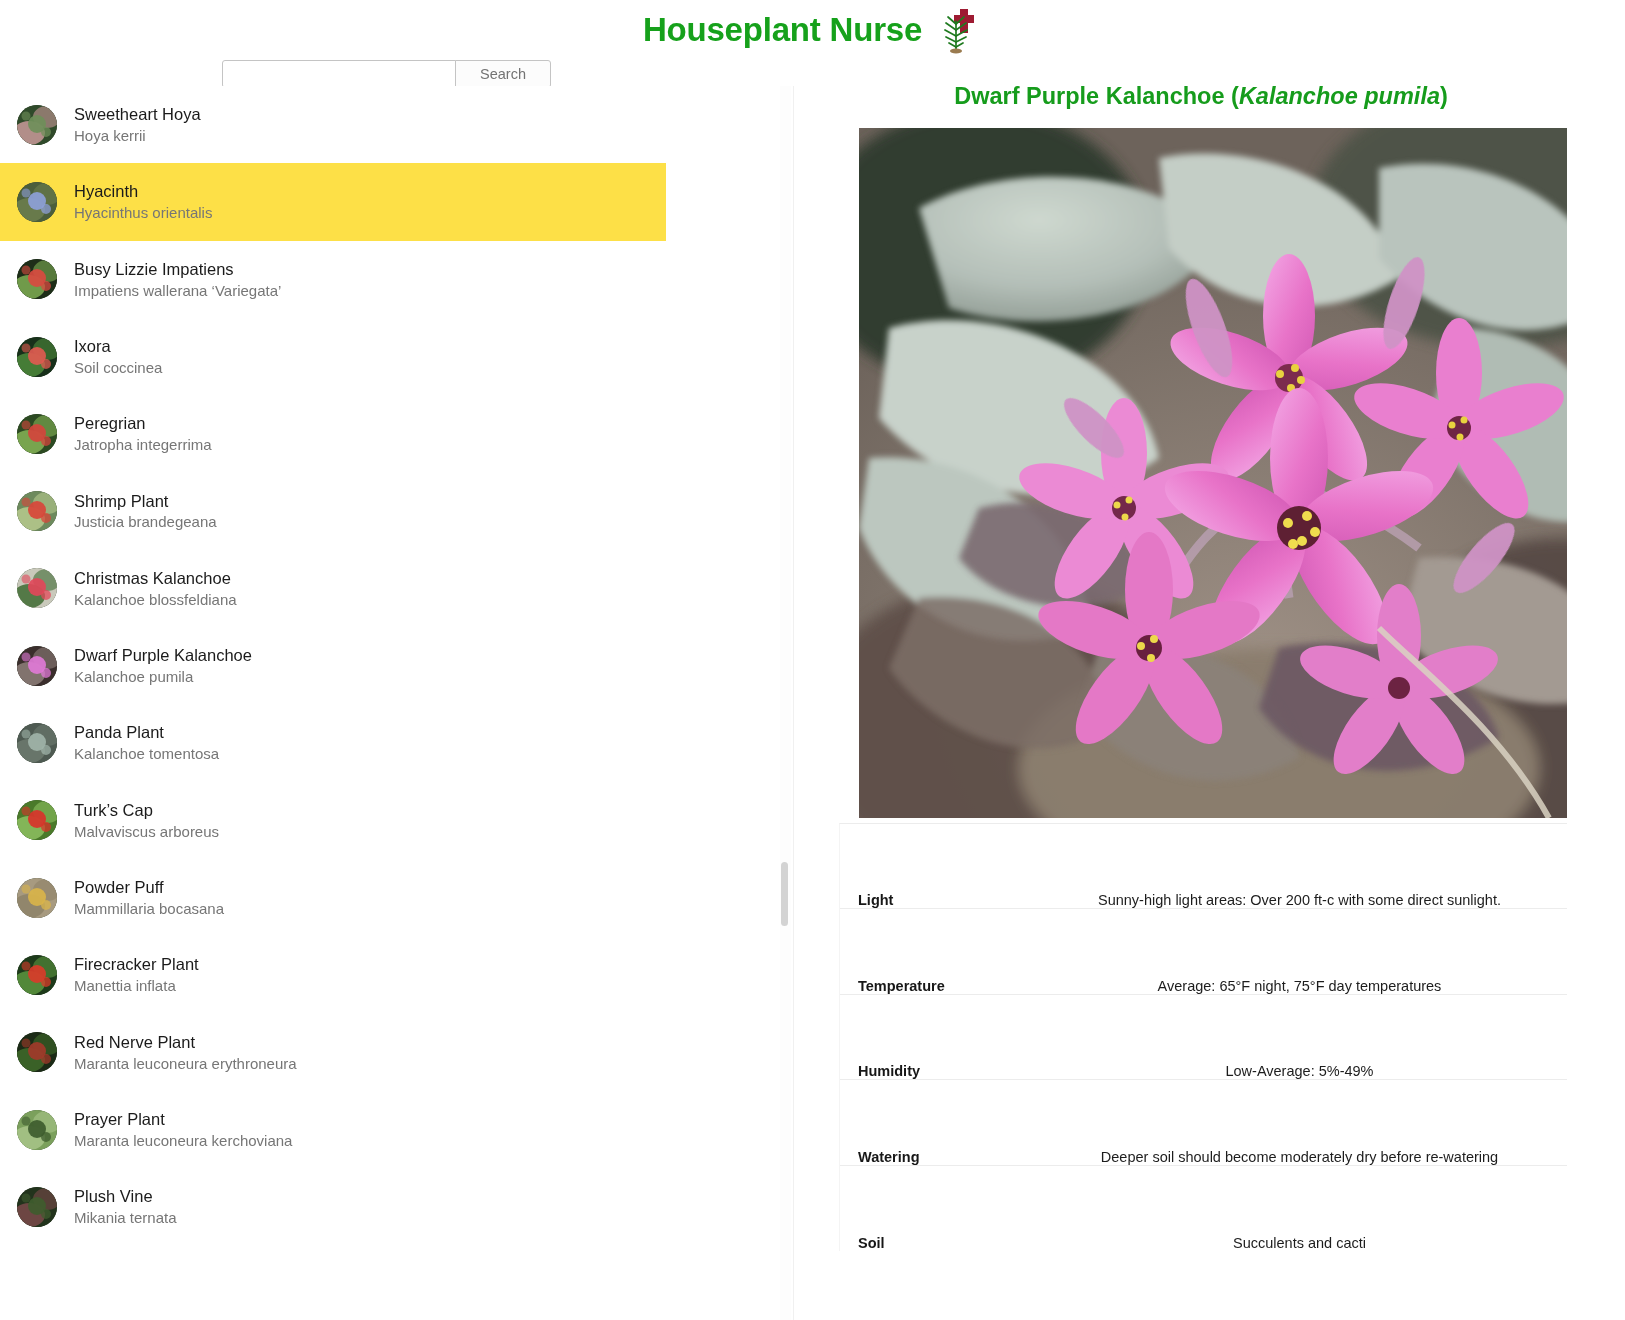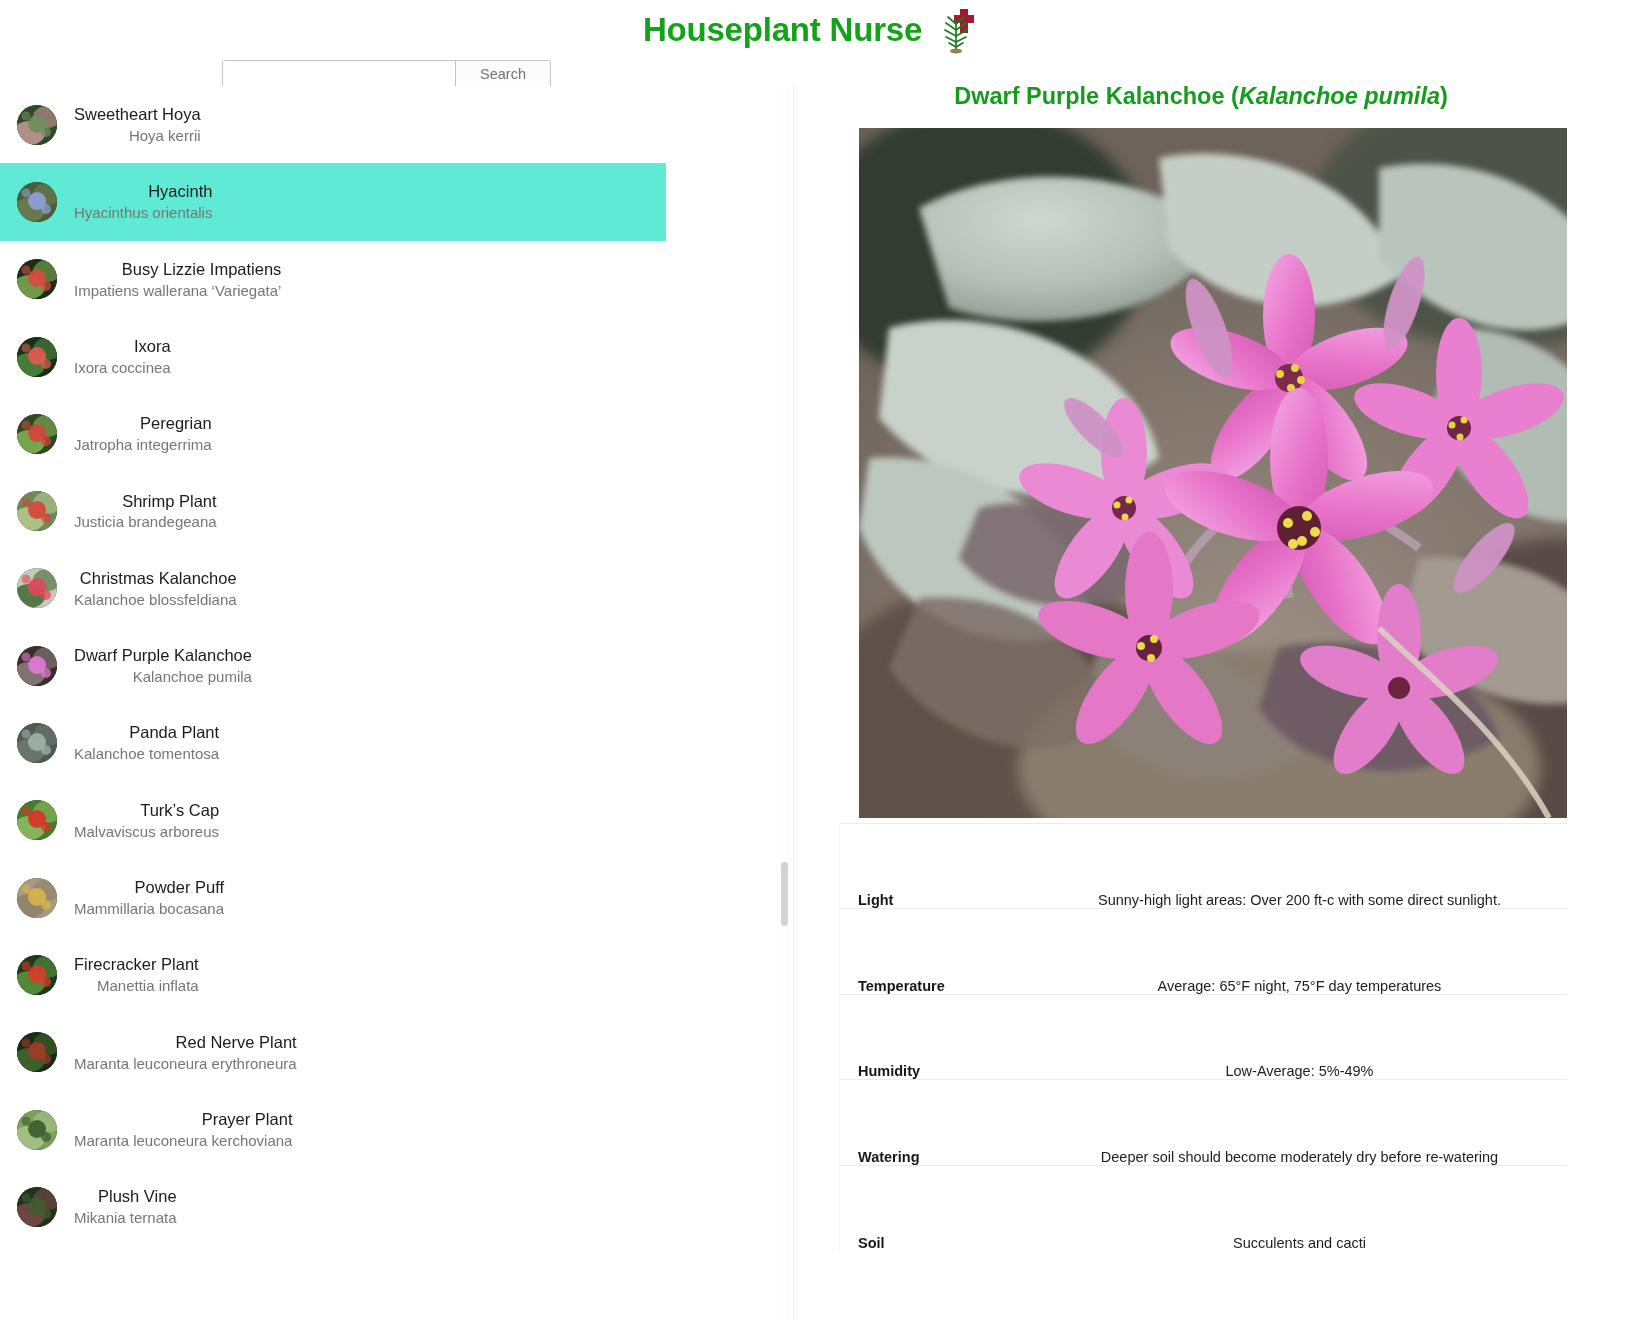--- a/index.html
+++ b/index.html
@@ -48,29 +48,29 @@
     cursor: pointer; line-height: 26px;
   }
 
   
   .list-panel {
     position: absolute; left: 0; top: 86px;
     width: 794px; height: 1234px;
     border-right: 1px solid #f0f0f0;
     overflow: hidden;
   }
-  .list-inner { width: 666px; text-align: right; }
+  .list-inner { width: 666px; }
   .plant-row {
     position: relative;
     display: flex; align-items: center; gap: 17px;
     height: 77.3px; padding-left: 17px; padding-right: 40px;
     background: #ffffff;
     cursor: pointer;
   }
-  .plant-row.highlighted { background: #5eead4; }
+  .plant-row.highlighted { background: #fde047; }
   .thumb {
     width: 40px; height: 40px; min-width: 40px; border-radius: 50%;
     overflow: hidden; background: #2d3b2a; flex-shrink: 0;
     position: relative;
   }
   .thumb svg { display:block; width:40px; height:40px; }
   .plant-text { display: flex; flex-direction: column; justify-content: center; gap: 3px; }
   .plant-common { font-size: 16.5px; color: #1b1b1b; line-height: 1.15; }
   .plant-sci { font-size: 15px; color: #767676; line-height: 1.15; }
 
@@ -225,21 +225,21 @@
               <rect width="40" height="40" fill="#17301a"></rect>
               <ellipse cx="12" cy="28" rx="16" ry="12" fill="#4e8a3c" opacity="0.85"></ellipse>
               <ellipse cx="30" cy="12" rx="14" ry="11" fill="#4e8a3c" opacity="0.6"></ellipse>
               <circle cx="20" cy="19" r="9" fill="#e05a50" opacity="0.92"></circle>
               <circle cx="29" cy="27" r="5" fill="#e05a50" opacity="0.75"></circle>
               <circle cx="9" cy="11" r="4.5" fill="#e05a50" opacity="0.6"></circle>
             </svg>
           </div>
           <div class="plant-text">
             <div class="plant-common">Ixora</div>
-            <div class="plant-sci">Ixora coccinea</div>
+            <div class="plant-sci">Soil coccinea</div>
           </div>
         </div>
         <div class="plant-row">
           <div class="thumb">
             <svg viewBox="0 0 40 40">
               <rect width="40" height="40" fill="#2c4a22"></rect>
               <ellipse cx="12" cy="28" rx="16" ry="12" fill="#86b456" opacity="0.85"></ellipse>
               <ellipse cx="30" cy="12" rx="14" ry="11" fill="#86b456" opacity="0.6"></ellipse>
               <circle cx="20" cy="19" r="9" fill="#d4443c" opacity="0.92"></circle>
               <circle cx="29" cy="27" r="5" fill="#d4443c" opacity="0.75"></circle>

